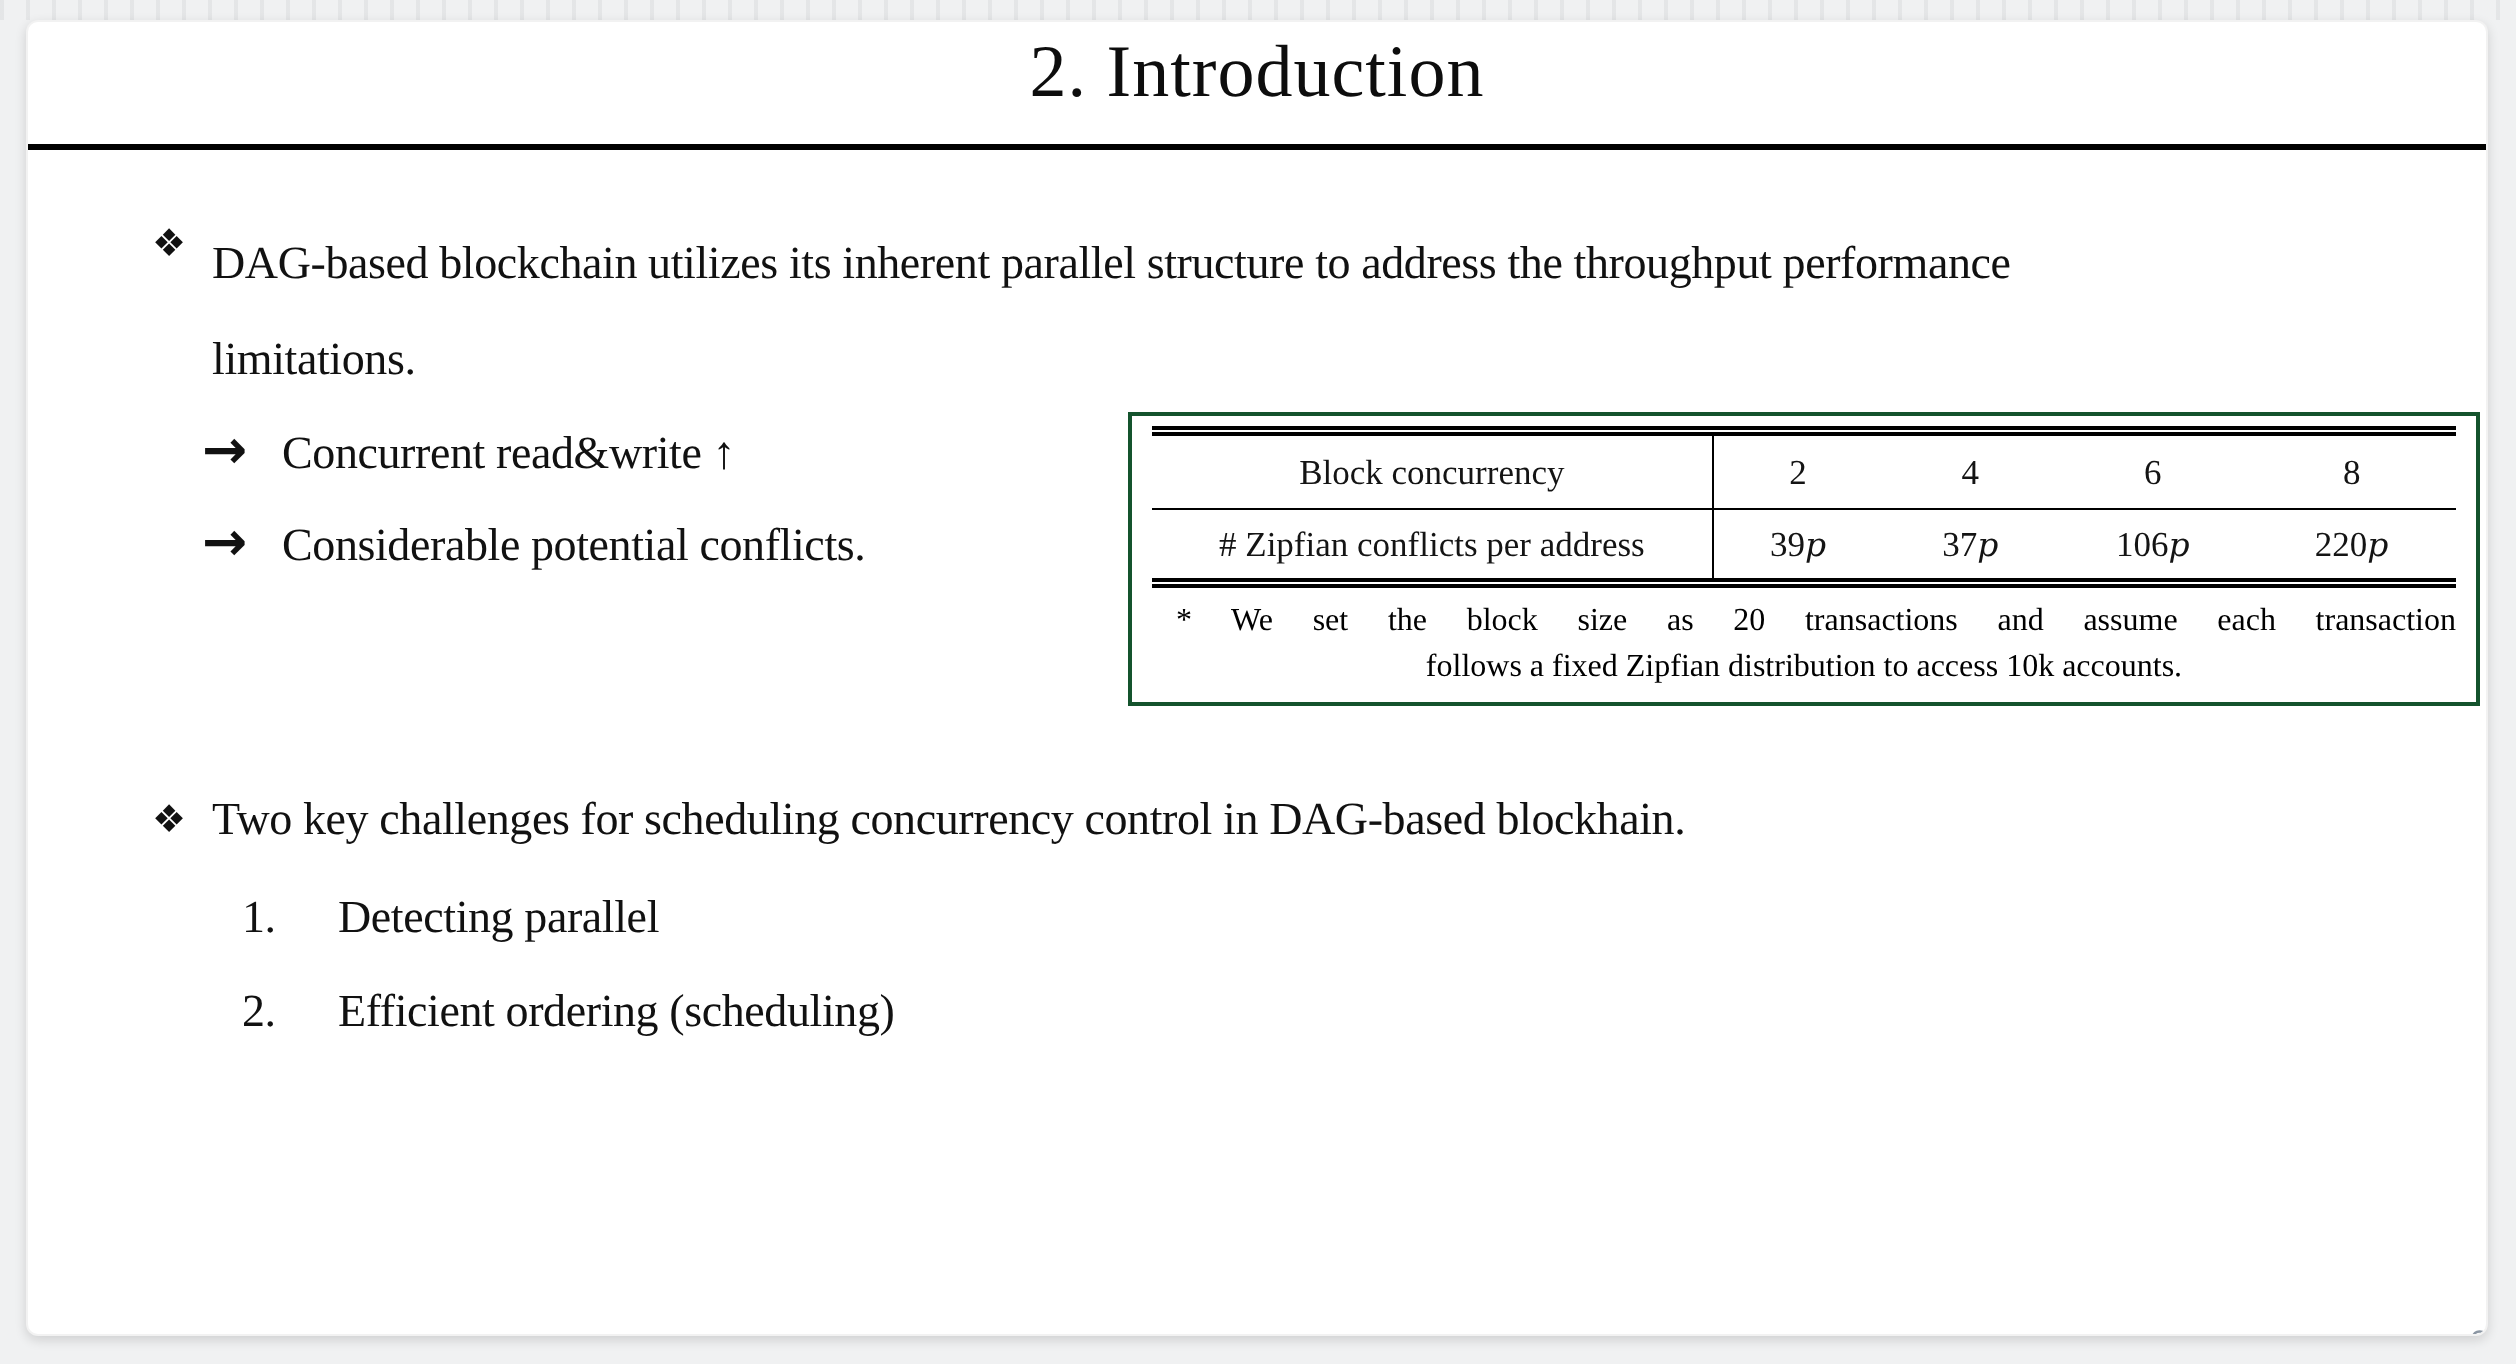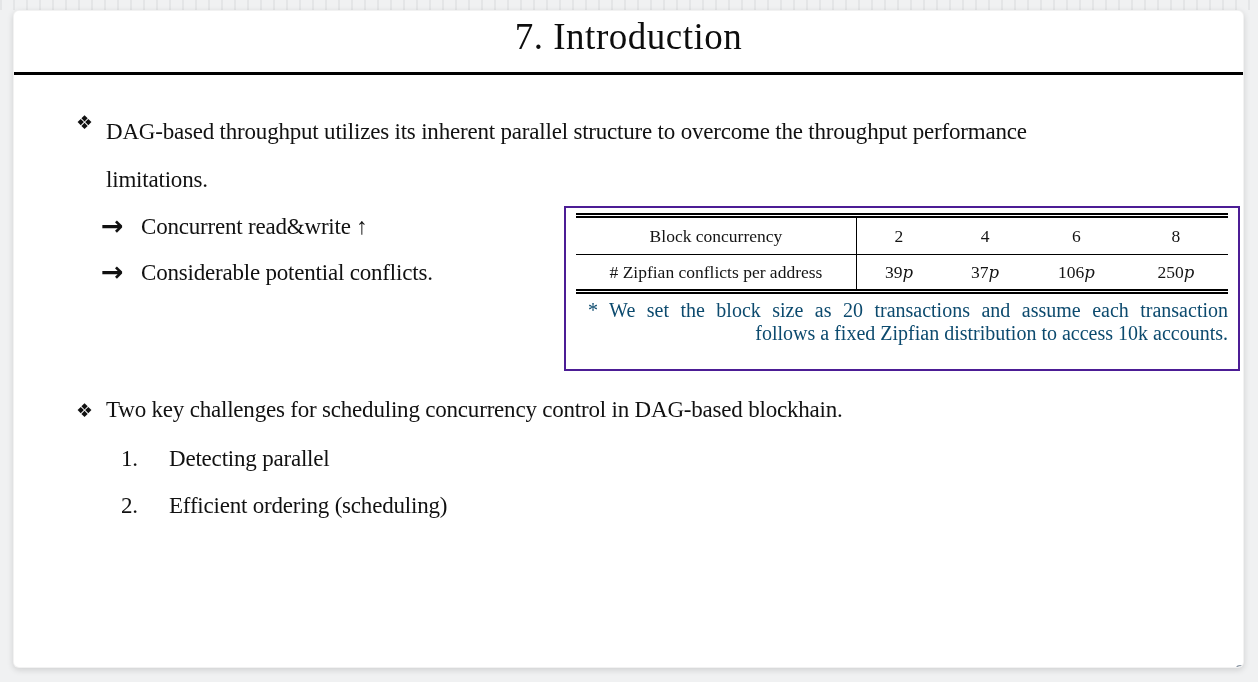--- a/index.html
+++ b/index.html
@@ -53,56 +53,56 @@
   .bullet1 { top: 97px; left: 92px; width: 1132px; line-height: 48px; white-space: normal; }
   .arrow1  { top: 202px; left: 127px; }
   .arrow2  { top: 248px; left: 127px; }
   .bullet2 { top: 385px; left: 92px; }
   .item1   { top: 434px; left: 155px; }
   .item2   { top: 481px; left: 155px; }
 
   
   .table-figure {
     position: absolute; left: 550px; top: 195px;
-    width: 676px; height: 165px;
-    border: 2px solid #4c1d95;
+    width: 676px; height: 147px;
+    border: 2px solid #14532d;
     background: #fff;
     padding: 5px 10px 6px 10px;
     font-size: 17.5px;
     color: #141414;
   }
   table.tbl { width: 100%; border-collapse: collapse; table-layout: fixed; }
   table.tbl td { text-align: center; vertical-align: middle; padding: 0 2px; }
   .col-label { width: 43%; }
   .col-v1 { width: 13%; } .col-v2 { width: 13.5%; } .col-v3 { width: 14.5%; } .col-v4 { width: 16%; }
   tr.hdr td { border-top: 5px double #000; border-bottom: 1.5px solid #000; height: 39px; }
   tr.r1 td  { border-bottom: 1.5px solid #000; height: 34px; }
   tr.r2 td  { border-bottom: 5px double #000; height: 37px; }
   td.lbl { border-right: 1.4px solid #000; }
   .mvar { font-style: italic; font-family: "DejaVu Serif", serif; font-size: 16.5px; }
-  .footnote { margin-top: 5px; font-size: 20px; line-height: 23px; color: #0c4a6e; }
+  .footnote { margin-top: 5px; font-size: 16px; line-height: 23px; color: #000000; }
   .fn-l1 { text-align: justify; text-align-last: justify; text-indent: 12px; }
-  .fn-l2 { text-align: right; }
+  .fn-l2 { text-align: center; }
 
   .page-number {
     position: absolute; left: 1221px; top: 651px;
     font-size: 17px; color: #8b96a3;
     font-family: "Liberation Sans", sans-serif;
   }
 </style>
 </head>
 <body>
 
 <div class="slide">
 
-  <div class="title">7. Introduction</div>
+  <div class="title">2. Introduction</div>
   <div class="title-rule"></div>
 
   <div class="line bullet1">
-    <span class="marker-diamond">❖</span><span>DAG-based throughput utilizes </span><span class="b">its inherent parallel structure</span><span> to overcome the throughput performance</span>
+    <span class="marker-diamond">❖</span><span>DAG-based blockchain utilizes </span><span class="b">its inherent parallel structure</span><span> to address the throughput performance</span>
     <br>
     <span>limitations.</span>
   </div>
 
   <div class="line arrow1">
     <span class="marker-arrow">→</span><span>Concurrent read&amp;write ↑</span>
   </div>
 
   <div class="line arrow2">
     <span class="marker-arrow">→</span><span class="b">Considerable potential conflicts.</span>
@@ -123,21 +123,21 @@
         <td>2</td>
         <td>4</td>
         <td>6</td>
         <td>8</td>
       </tr>
       <tr class="r2">
         <td class="lbl"># Zipfian conflicts per address</td>
         <td><span>39</span><span class="mvar">p</span></td>
         <td><span>37</span><span class="mvar">p</span></td>
         <td><span>106</span><span class="mvar">p</span></td>
-        <td><span>250</span><span class="mvar">p</span></td>
+        <td><span>220</span><span class="mvar">p</span></td>
       </tr>
     </tbody>
       </table>
     <div class="footnote">
       <div class="fn-l1">* We set the block size as 20 transactions and assume each transaction</div>
       <div class="fn-l2">follows a fixed Zipfian distribution to access 10k accounts.</div>
     </div>
   </div>
 
   <div class="line bullet2">

